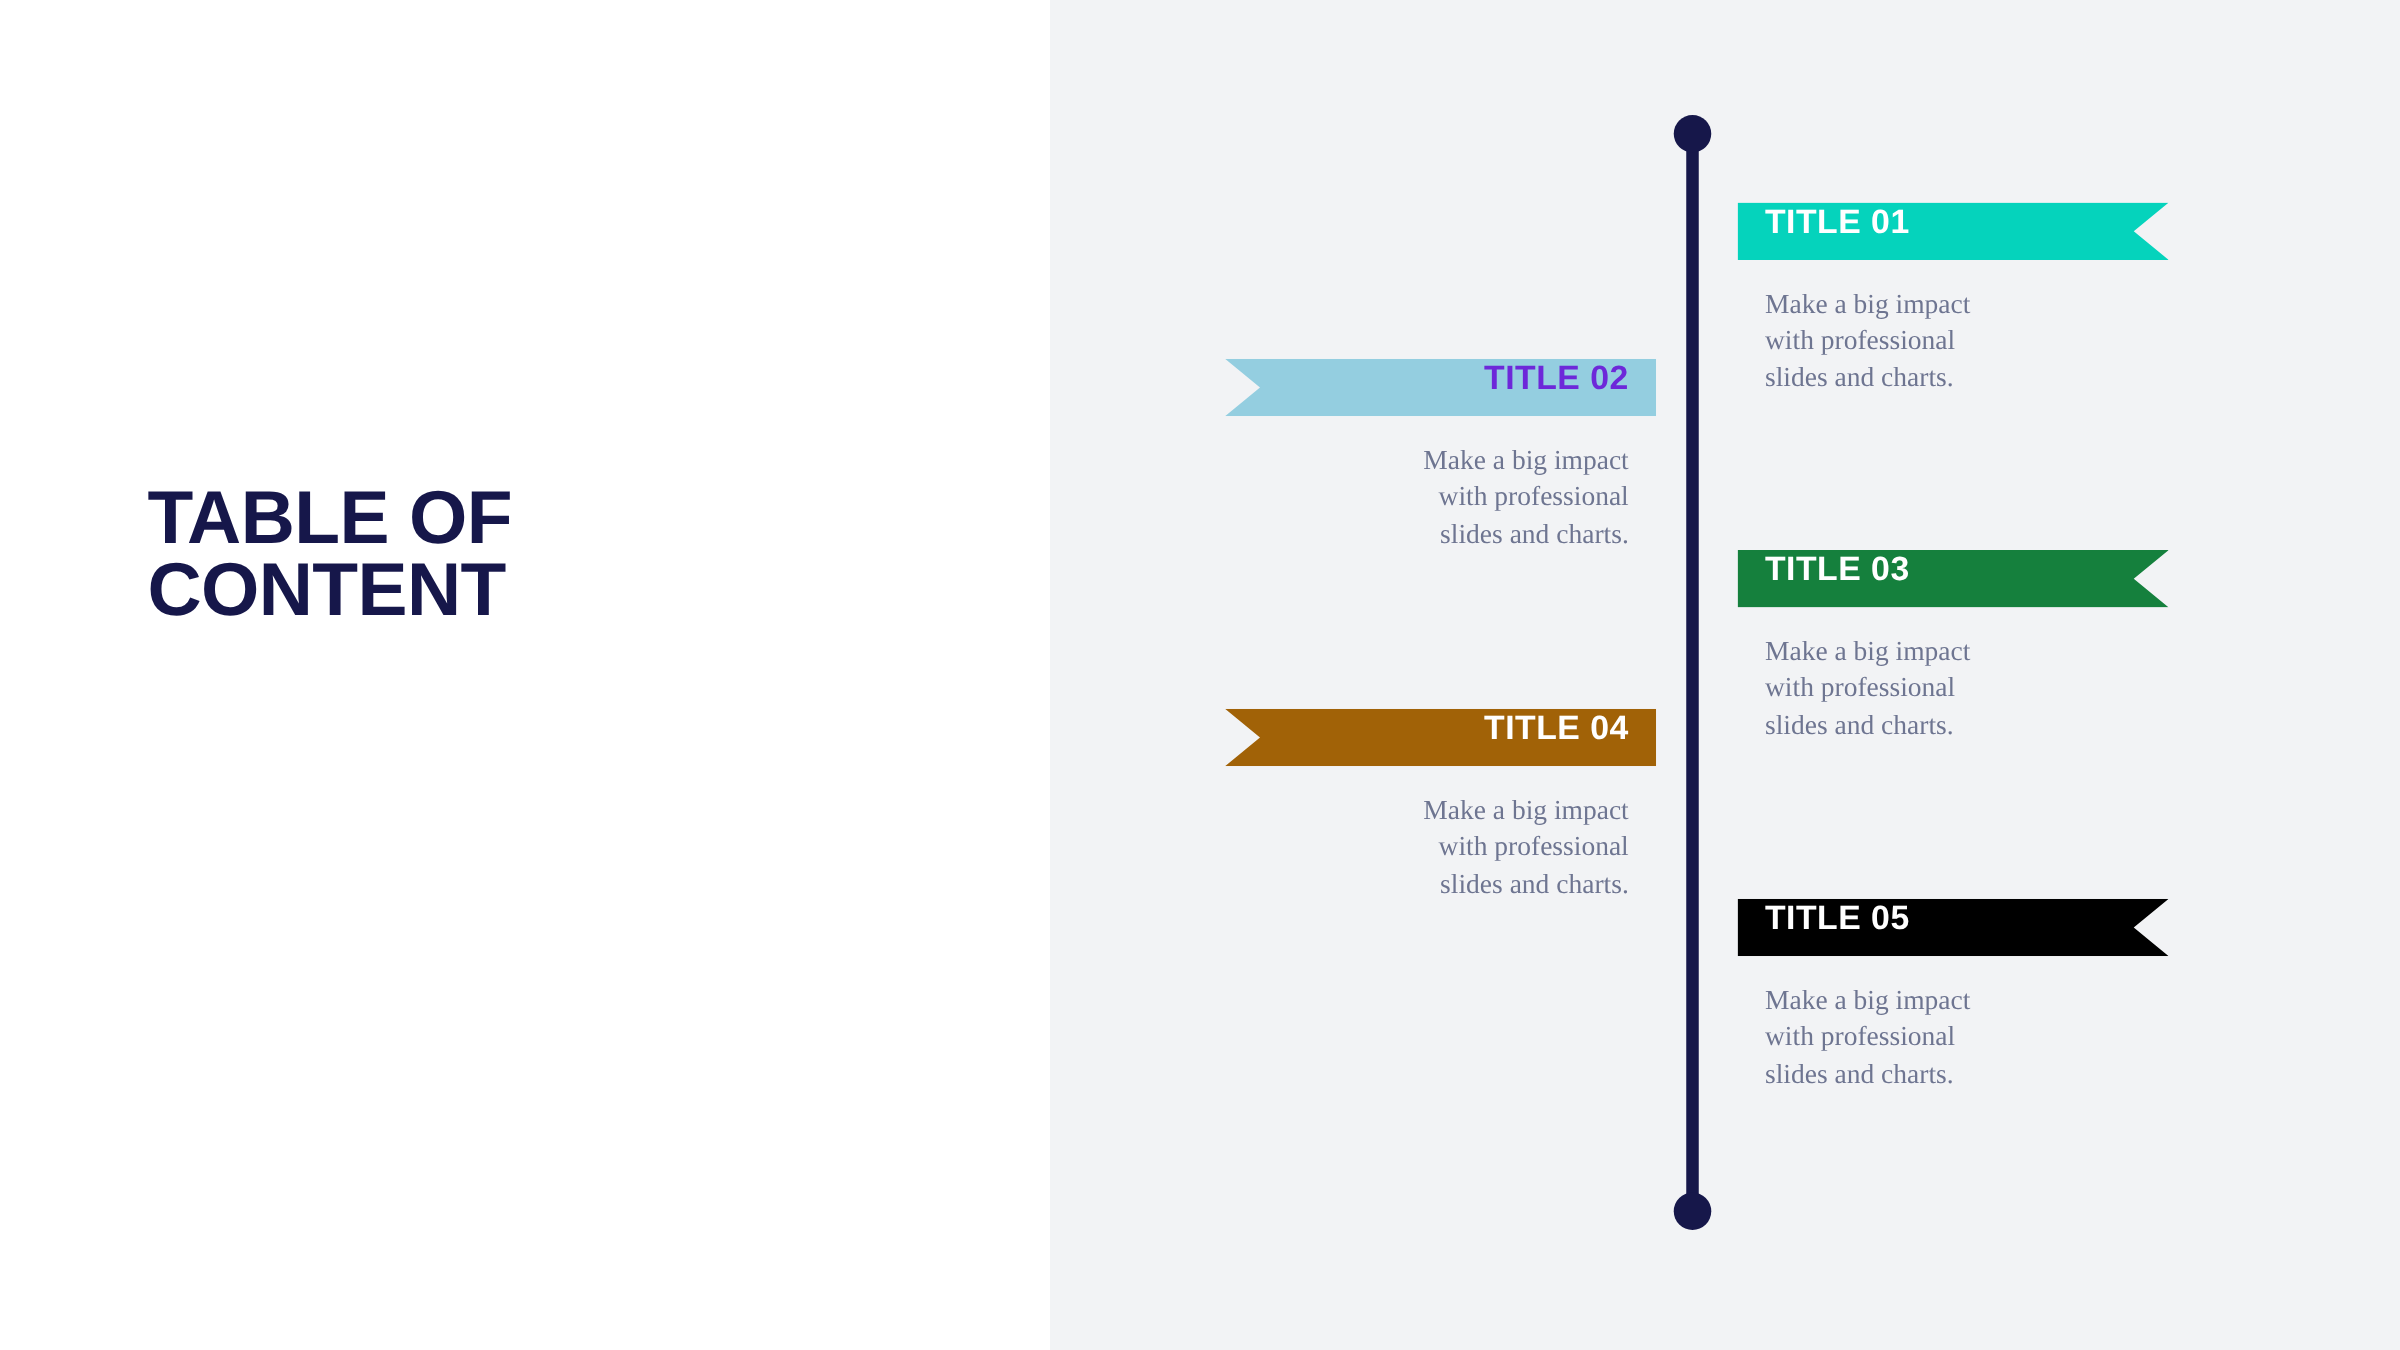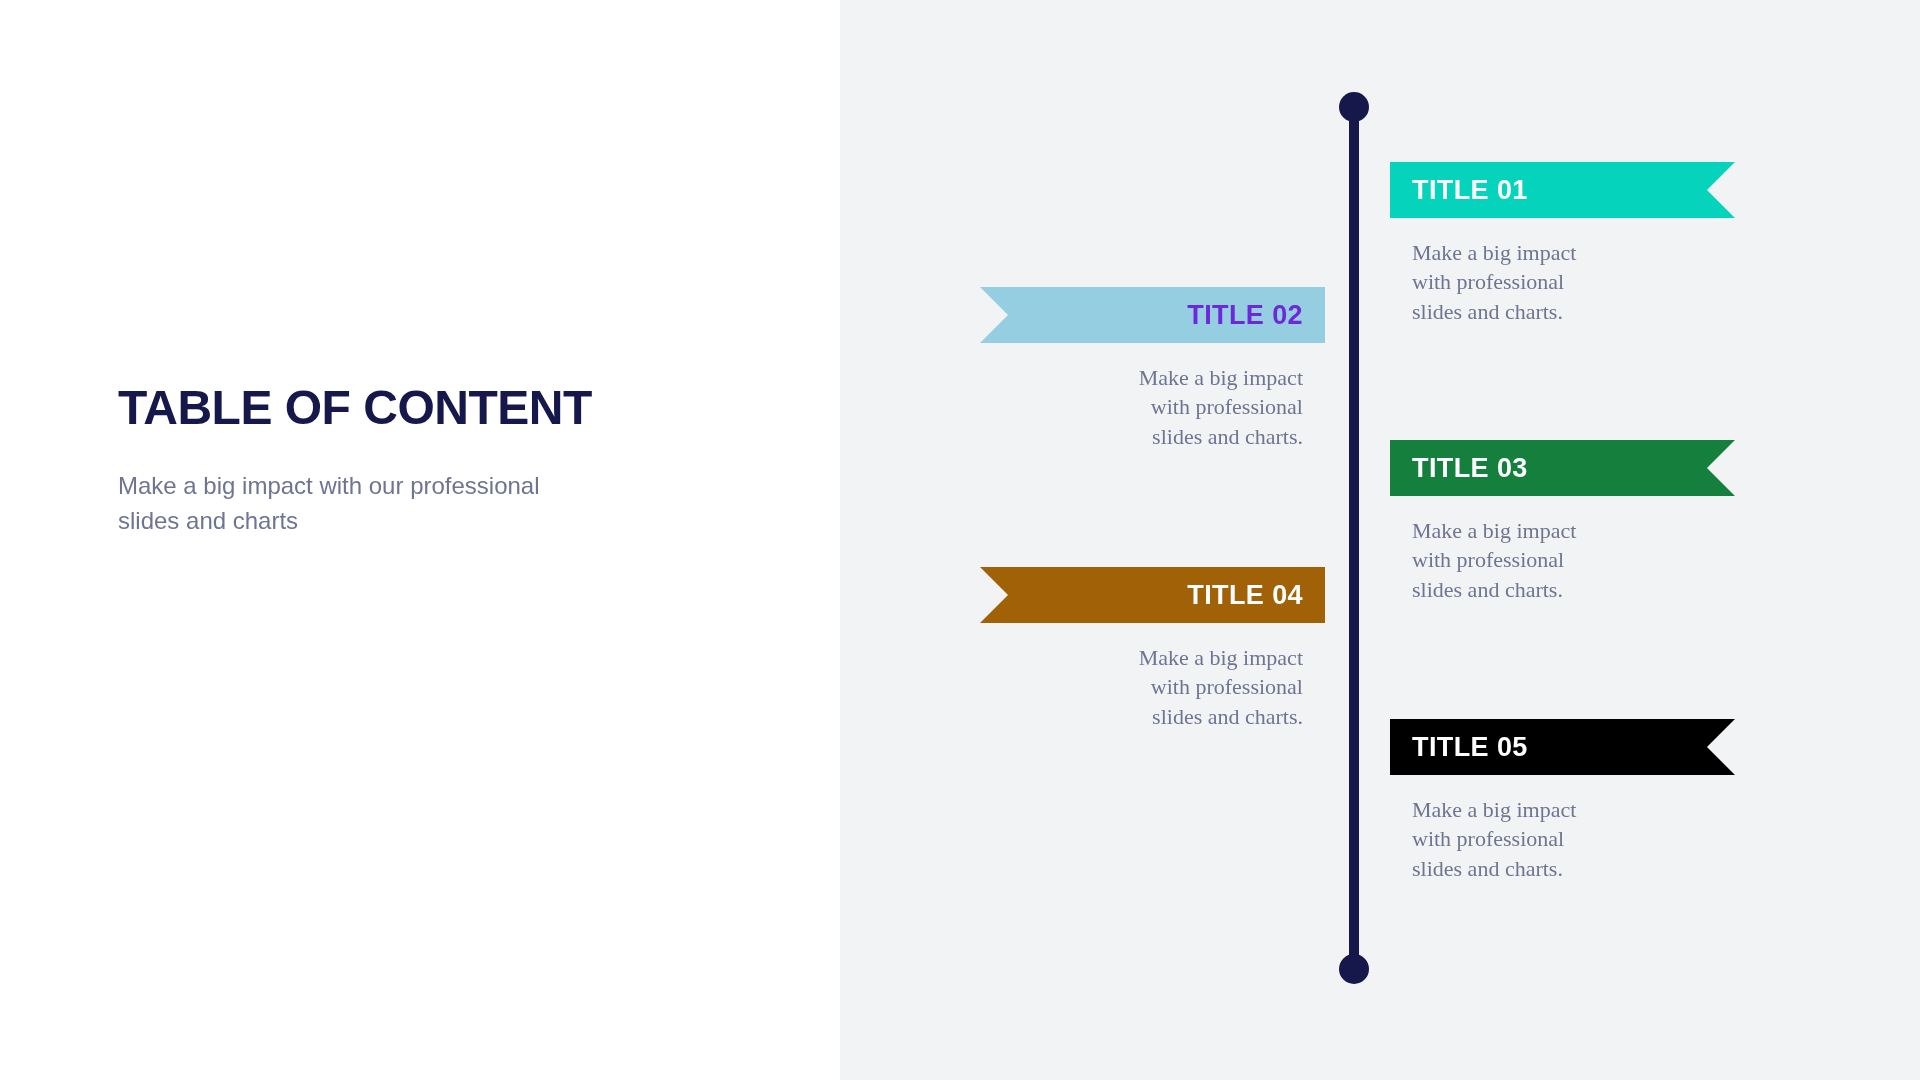--- a/index.html
+++ b/index.html
@@ -33,21 +33,21 @@
 
   .left-content {
     position: absolute;
     left: 118px;
     top: 385px;
     width: 520px;
   }
 
   .page-title {
     margin: 0;
-    font-size: 48px;
+    font-size: 60px;
     line-height: 0.96;
     font-weight: 700;
     letter-spacing: -0.5px;
     color: #16174a;
     text-transform: uppercase;
     font-family: "Liberation Sans", sans-serif;
   }
 
   .page-subtitle {
     margin: 0;
@@ -93,23 +93,22 @@
   .tl-item {
     position: absolute;
     width: 345px;
   }
 
   .tl-item.right { left: 1390px; }
   .tl-item.left  { left: 980px; }
 
   .ribbon {
     position: relative;
-    height: 56px;
+    height: 46px;
     display: flex;
-    align-items: center;
     box-sizing: border-box;
   }
 
   
   .tl-item.right .ribbon {
     padding-left: 22px;
     justify-content: flex-start;
     clip-path: polygon(0 0, 100% 0, 100% 100%, 100% 100%, 92% 50%, 100% 0, 100% 0, 0 0, 0 100%, 100% 100%, 92% 50%, 100% 100%, 0 100%);
   }
 
@@ -150,21 +149,20 @@
   }
 </style>
 </head>
 <body>
 
 <div class="slide">
 
   <div class="left-panel" style="background: rgb(255, 255, 255);">
     <div class="left-content">
       <h1 class="page-title" style="color: rgb(22, 23, 74);">TABLE OF CONTENT</h1>
-      <p class="page-subtitle" style="color: rgb(110, 117, 145);">Make a big impact with our professional slides and charts</p>
     </div>
   </div>
 
   <div class="right-panel" style="background: rgb(242, 243, 245);"></div>
 
   <div class="timeline-spine" style="background: rgb(22, 23, 74);"></div>
   <div class="timeline-dot top" style="background: rgb(22, 23, 74);"></div>
   <div class="timeline-dot bottom" style="background: rgb(22, 23, 74);"></div>
 
   <div class="tl-item right" style="top:162px;">

